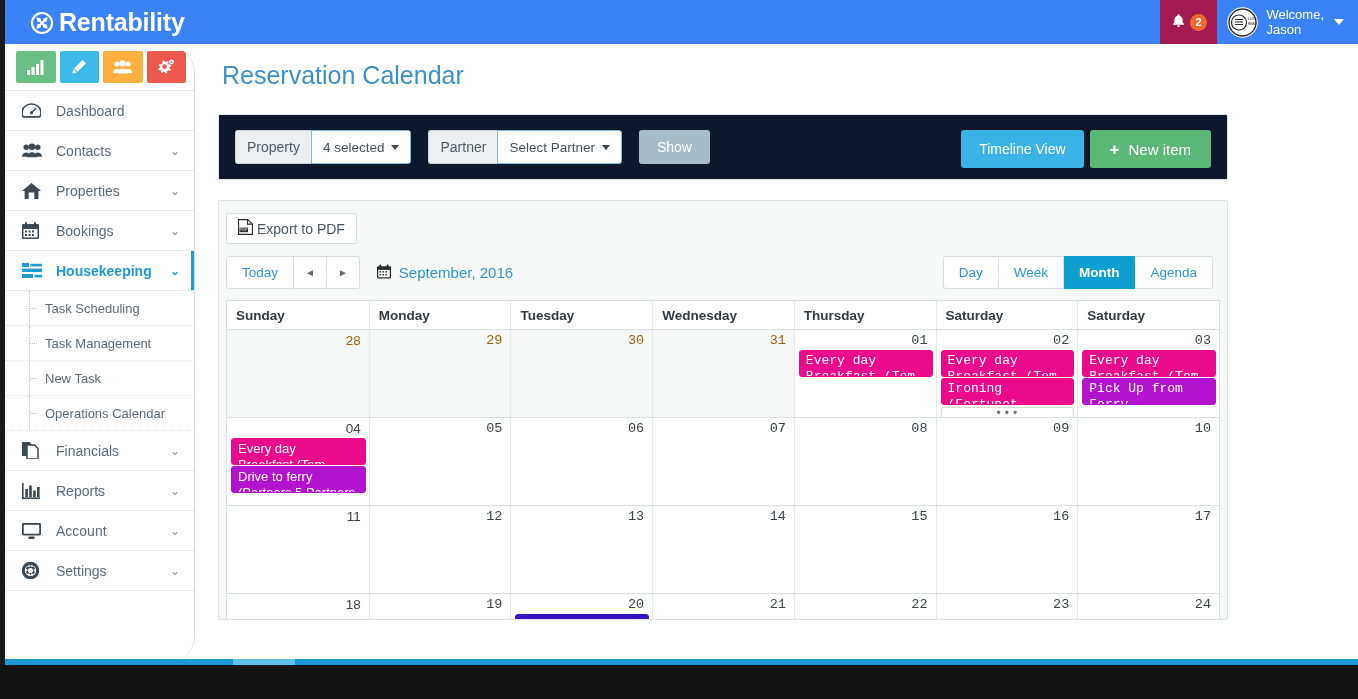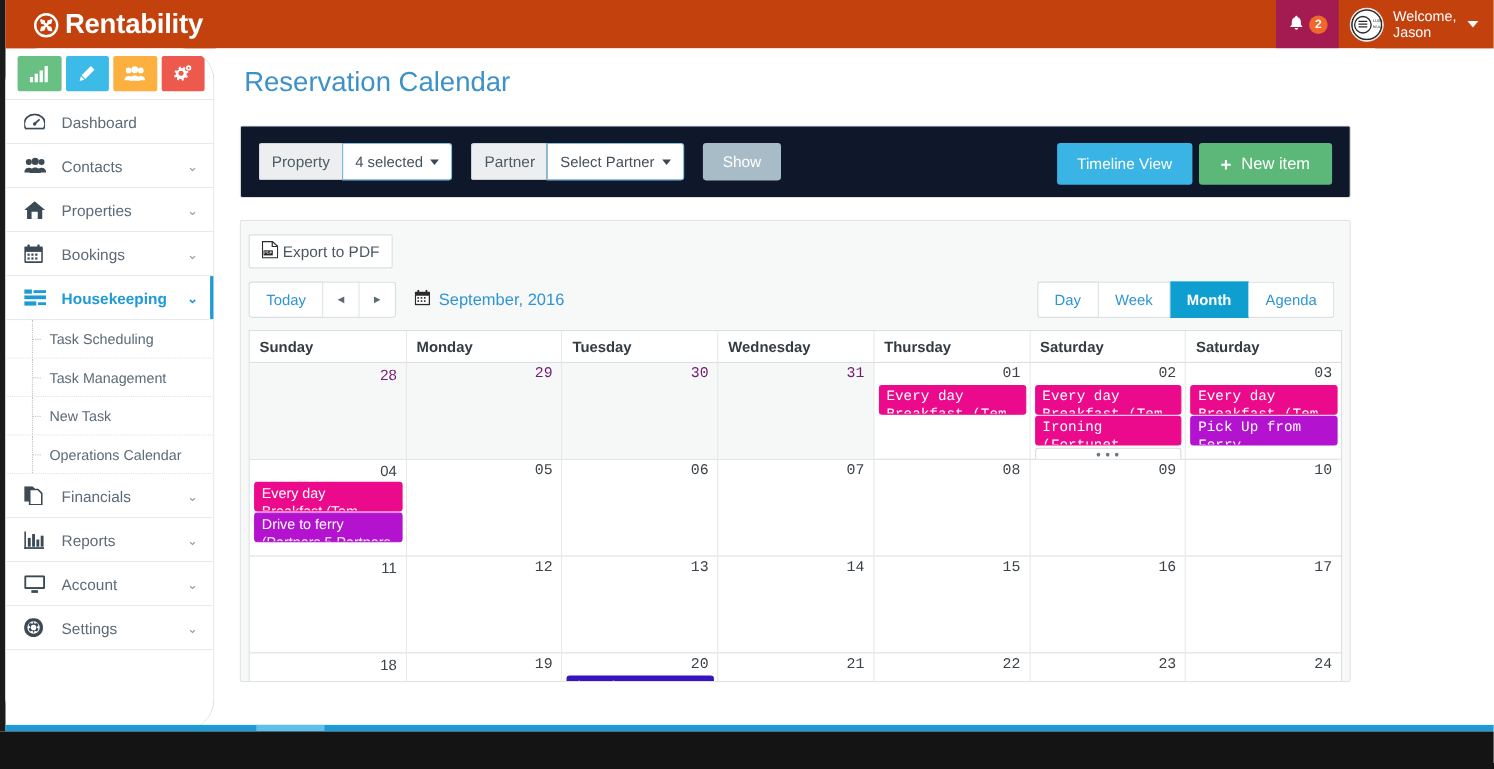--- a/index.html
+++ b/index.html
@@ -24,21 +24,21 @@
   .left-rail {
     position: absolute; left: 0; top: 0;
     width: 5px; height: 665px;
     background: #1b1b1b;
   }
 
   
   .topbar {
     position: absolute; left: 5px; top: 0;
     width: 1353px; height: 44px;
-    background: #c2410c;
+    background: #3b82f6;
   }
   .brand {
     position: absolute; left: 25px; top: 0;
     height: 44px;
     display: flex; align-items: center; gap: 5px;
     color: #ffffff;
     font-size: 25px;
     font-weight: bold;
     letter-spacing: -0.2px;
     white-space: nowrap;
@@ -391,21 +391,21 @@
     overflow: hidden;
   }
   .cal-cell + .cal-cell { border-left: 1px solid #e6e8ea; font-family: Liberation Mono, monospace; }
   .cal-cell.other { background: #f6f7f7; }
   .daynum {
     text-align: right;
     padding: 3px 8px 1px 0;
     font-size: 13.5px;
     color: #3c4247;
   }
-  .cal-cell.other .daynum { color: #701a75; }
+  .cal-cell.other .daynum { color: #a16207; }
   .ev {
     margin: 1px 3px 1px 4px;
     height: 27px;
     border-radius: 3px;
     color: #ffffff;
     font-size: 13px;
     line-height: 16px;
     padding: 2px 0 0 6px;
     overflow: hidden;
     cursor: pointer;

